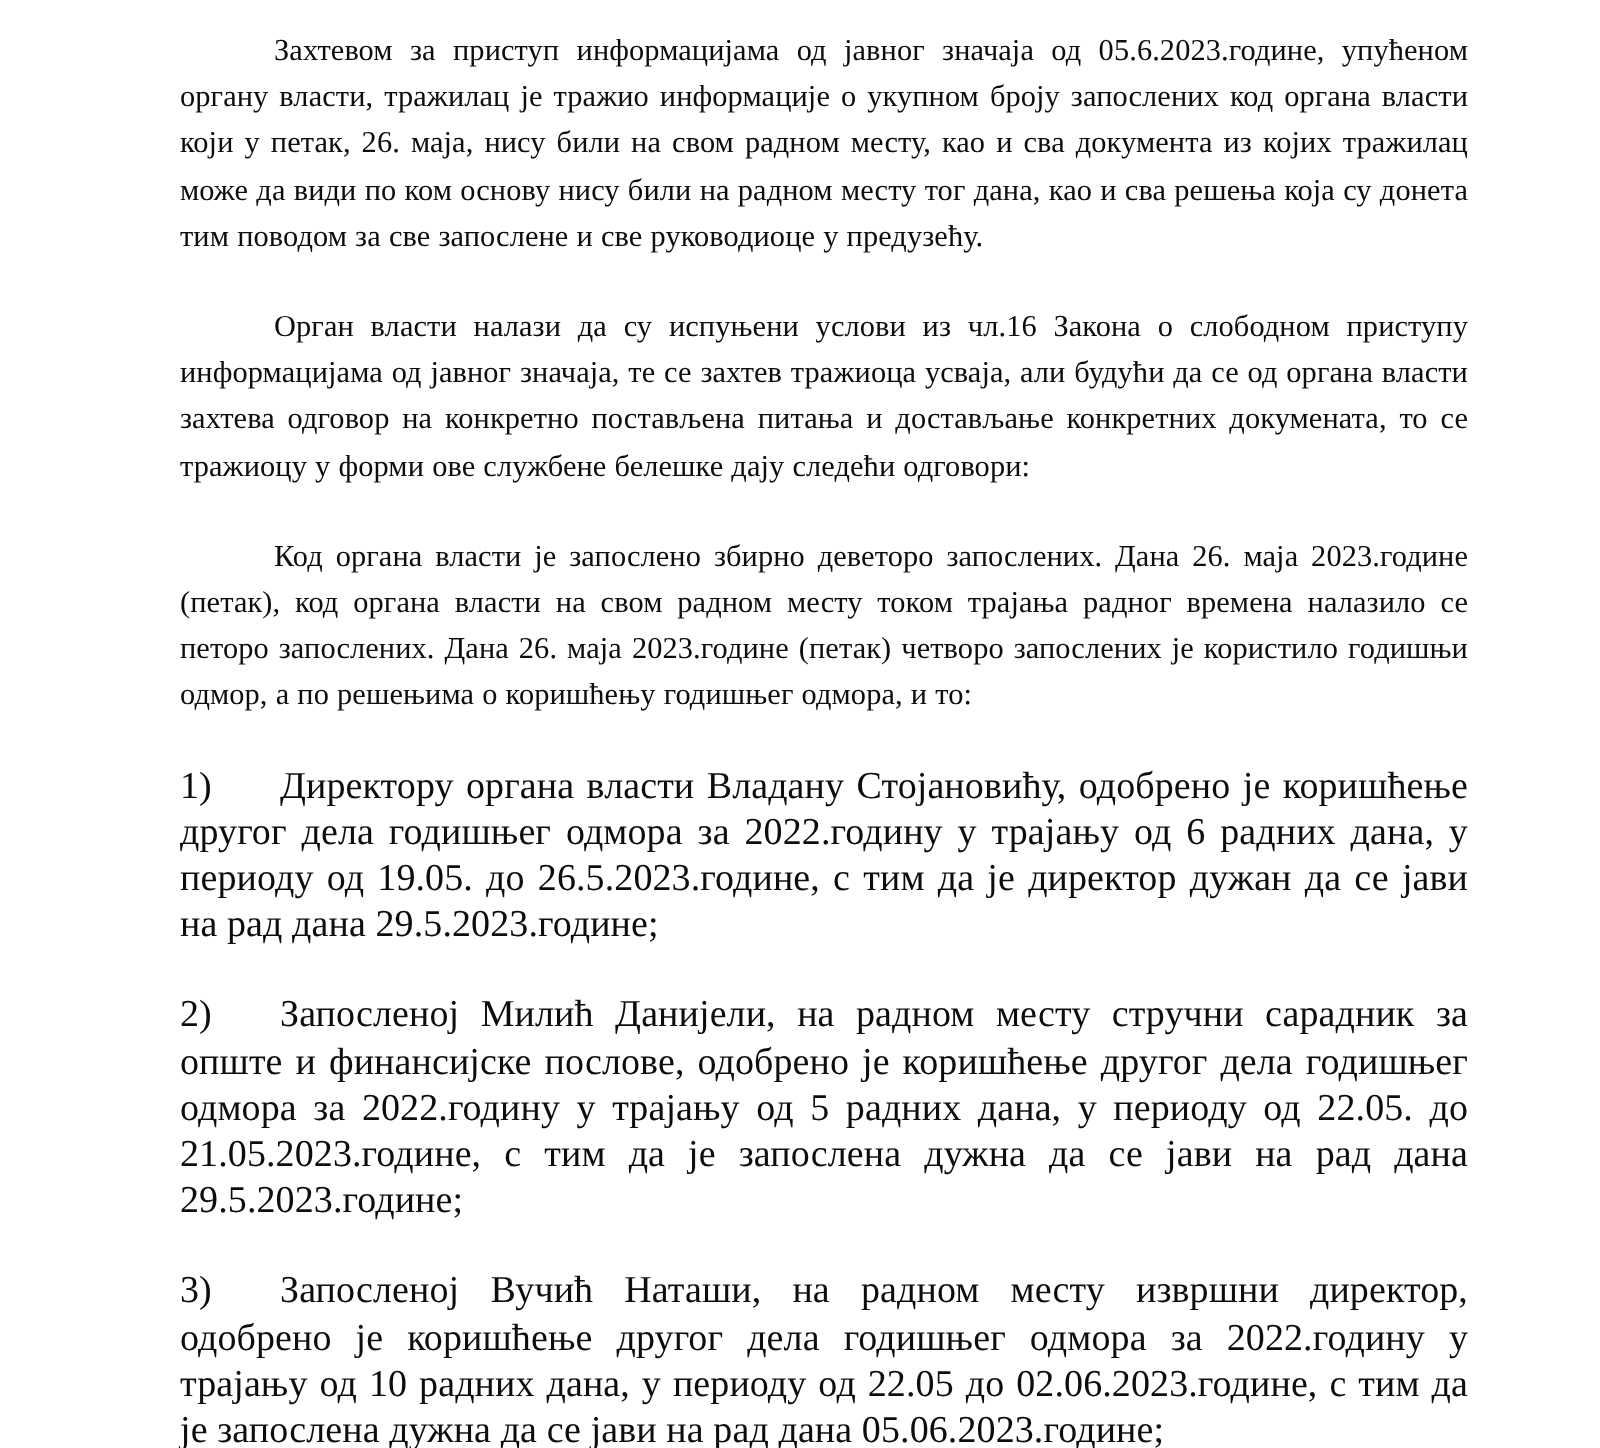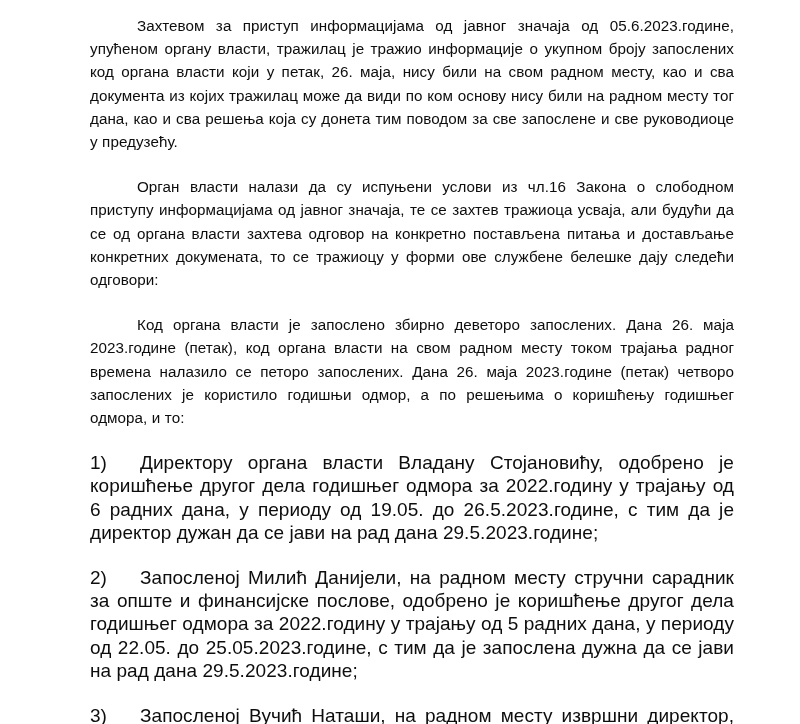--- a/index.html
+++ b/index.html
@@ -14,20 +14,21 @@
     color: #0d0d0d;
     overflow: hidden;
   }
   .page {
     position: relative;
     width: 800px;
     height: 724px;
     background: #ffffff;
     box-sizing: border-box;
     padding: 14px 66px 0 90px;
+    font-family: Liberation Serif, serif;
   }
   .doc-body {
     width: 644px;
   }
   p.para {
     margin: 0 0 22px 0;
     font-size: 15.2px;
     line-height: 23.2px;
     text-align: justify;
     text-justify: inter-word;
@@ -64,21 +65,21 @@
 
     <p class="para">Орган власти налази да су испуњени услови из чл.16 Закона о слободном приступу информацијама од јавног значаја, те се захтев тражиоца усваја, али будући да се од органа власти захтева одговор на конкретно постављена питања и достављање конкретних докумената, то се тражиоцу у форми ове службене белешке дају следећи одговори:</p>
 
     <p class="para">Код органа власти је запослено збирно деветоро запослених. Дана 26. маја 2023.године (петак), код органа власти на свом радном месту током трајања радног времена налазило се петоро запослених. Дана 26. маја 2023.године (петак) четворо запослених је користило годишњи одмор,  а по решењима о коришћењу годишњег одмора, и то:</p>
 
     <p class="item">
       <span class="item-marker">1)</span><span>Директору органа власти Владану Стојановићу, одобрено је коришћење другог дела годишњег одмора за 2022.годину у трајању од 6 радних дана, у периоду од 19.05. до 26.5.2023.године, с тим да је директор дужан да се јави на рад дана 29.5.2023.године;</span>
     </p>
 
     <p class="item">
-      <span class="item-marker">2)</span><span>Запосленој Милић Данијели, на радном месту стручни сарадник за опште и финансијске послове, одобрено је коришћење другог дела годишњег одмора за 2022.годину у трајању од 5 радних дана, у периоду од 22.05. до 25.05.2023.године, с тим да је запослена дужна да се јави на рад дана 29.5.2023.године;</span>
+      <span class="item-marker">2)</span><span>Запосленој Милић Данијели, на радном месту стручни сарадник за опште и финансијске послове, одобрено је коришћење другог дела годишњег одмора за 2022.годину у трајању од 5 радних дана, у периоду од 22.05. до 21.05.2023.године, с тим да је запослена дужна да се јави на рад дана 29.5.2023.године;</span>
     </p>
 
     <p class="item">
       <span class="item-marker">3)</span><span>Запосленој Вучић Наташи, на радном месту извршни директор, одобрено је коришћење другог дела годишњег одмора за 2022.годину у трајању од 10 радних дана, у периоду од 22.05 до 02.06.2023.године, с тим да је запослена дужна да се јави на рад дана 05.06.2023.године;</span>
     </p>
 
   </div>
 </div>
 
 </body></html>

